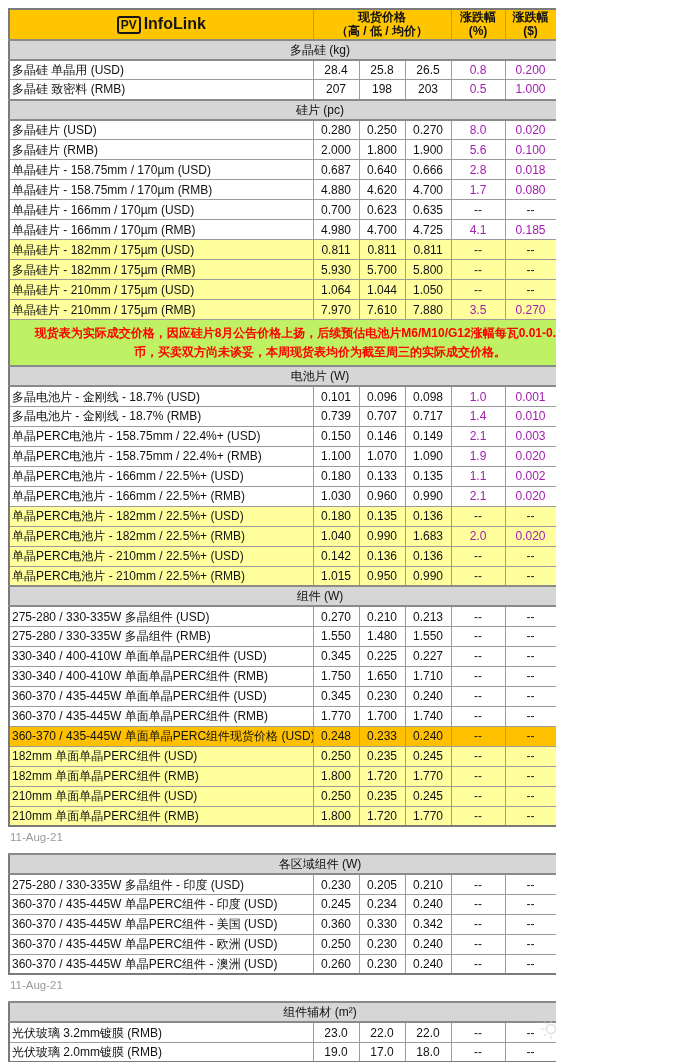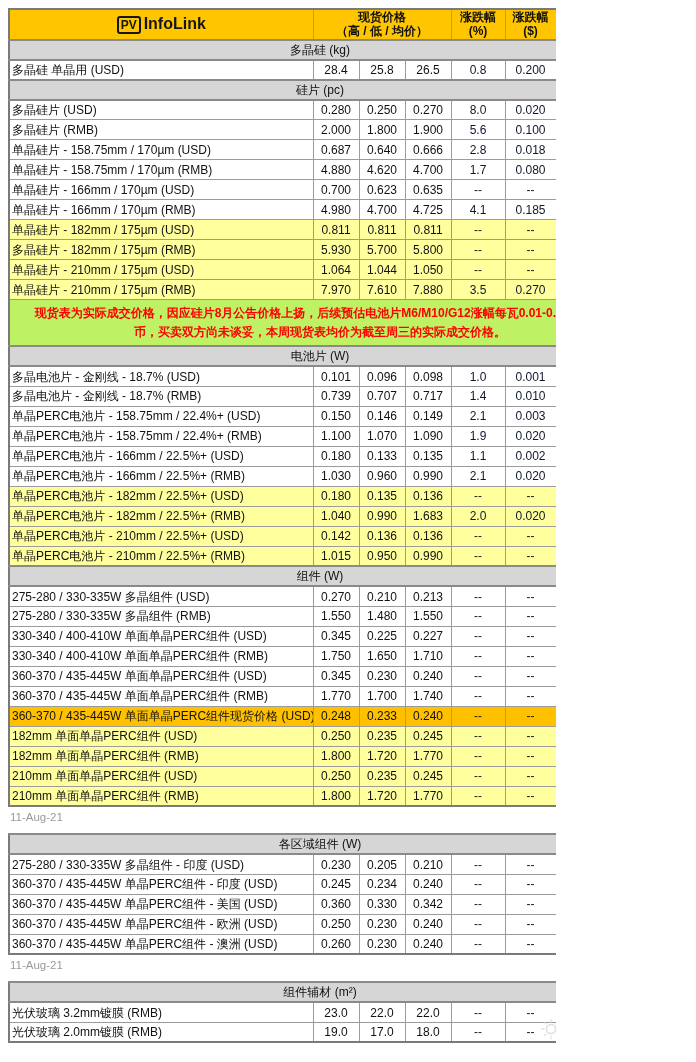--- a/index.html
+++ b/index.html
@@ -62,21 +62,21 @@
     white-space: normal;
     line-height: 1.55;
     padding: 4px 16px;
     height: 44px;
     font-size: 12px;
     text-align: center;
   }
   td.lbl { text-align: left; padding-left: 4px; }
   td.num { text-align: center; }
   td.emoji-cell { text-align: center; }
-  .green { color: #0f172a; }
+  .green { color: #a21caf; }
   .dash { color: #1a1a1a; }
   .bg-white { background: #ffffff; }
   .bg-yellow { background: #ffff9e; }
   .bg-orange { background: #ffc000; }
 
   .emoji { display: inline-block; width: 15px; height: 15px; vertical-align: middle; }
   .emoji svg { display: block; }
 
   .date-stamp { color: #9a9a9a; font-size: 11.5px; margin: 4px 0 10px 10px; }
 
@@ -131,20 +131,35 @@
         <tr class="section-row">
           <td colspan="7">多晶硅 (kg)</td>
         </tr>
         <tr class="price-row bg-white">
           <td class="lbl">多晶硅 单晶用 (USD)</td>
           <td class="num">28.4</td>
           <td class="num">25.8</td>
           <td class="num">26.5</td>
           <td class="num"><span class="green">0.8</span></td>
           <td class="num"><span class="green">0.200</span></td>
+          <td class="emoji-cell"><span class="emoji"><svg viewBox="0 0 20 20" width="15" height="15">
+                <circle cx="10" cy="10" r="9" fill="#FFCC33"></circle>
+                <rect x="2.6" y="6.6" width="6.4" height="4.4" rx="2" fill="#292F33"></rect>
+                <rect x="11" y="6.6" width="6.4" height="4.4" rx="2" fill="#292F33"></rect>
+                <rect x="7.4" y="7" width="5.2" height="1.4" fill="#292F33"></rect>
+                <path d="M6.2 14.2q3.8 2.8 7.6 0" stroke="#292F33" stroke-width="1.3" fill="none" stroke-linecap="round"></path>
+              </svg></span></td>
+        </tr>
+        <tr class="price-row bg-white">
+          <td class="lbl">多晶硅 致密料 (RMB)</td>
+          <td class="num">207</td>
+          <td class="num">198</td>
+          <td class="num">203</td>
+          <td class="num"><span class="green">0.5</span></td>
+          <td class="num"><span class="green">1.000</span></td>
           <td class="emoji-cell"><span class="emoji"><svg viewBox="0 0 20 20" width="15" height="15">
                 <circle cx="10" cy="10" r="9" fill="#FFCC33"></circle>
                 <rect x="2.6" y="6.6" width="6.4" height="4.4" rx="2" fill="#292F33"></rect>
                 <rect x="11" y="6.6" width="6.4" height="4.4" rx="2" fill="#292F33"></rect>
                 <rect x="7.4" y="7" width="5.2" height="1.4" fill="#292F33"></rect>
                 <path d="M6.2 14.2q3.8 2.8 7.6 0" stroke="#292F33" stroke-width="1.3" fill="none" stroke-linecap="round"></path>
               </svg></span></td>
         </tr>
         <tr class="section-row">
           <td colspan="7">硅片 (pc)</td>

